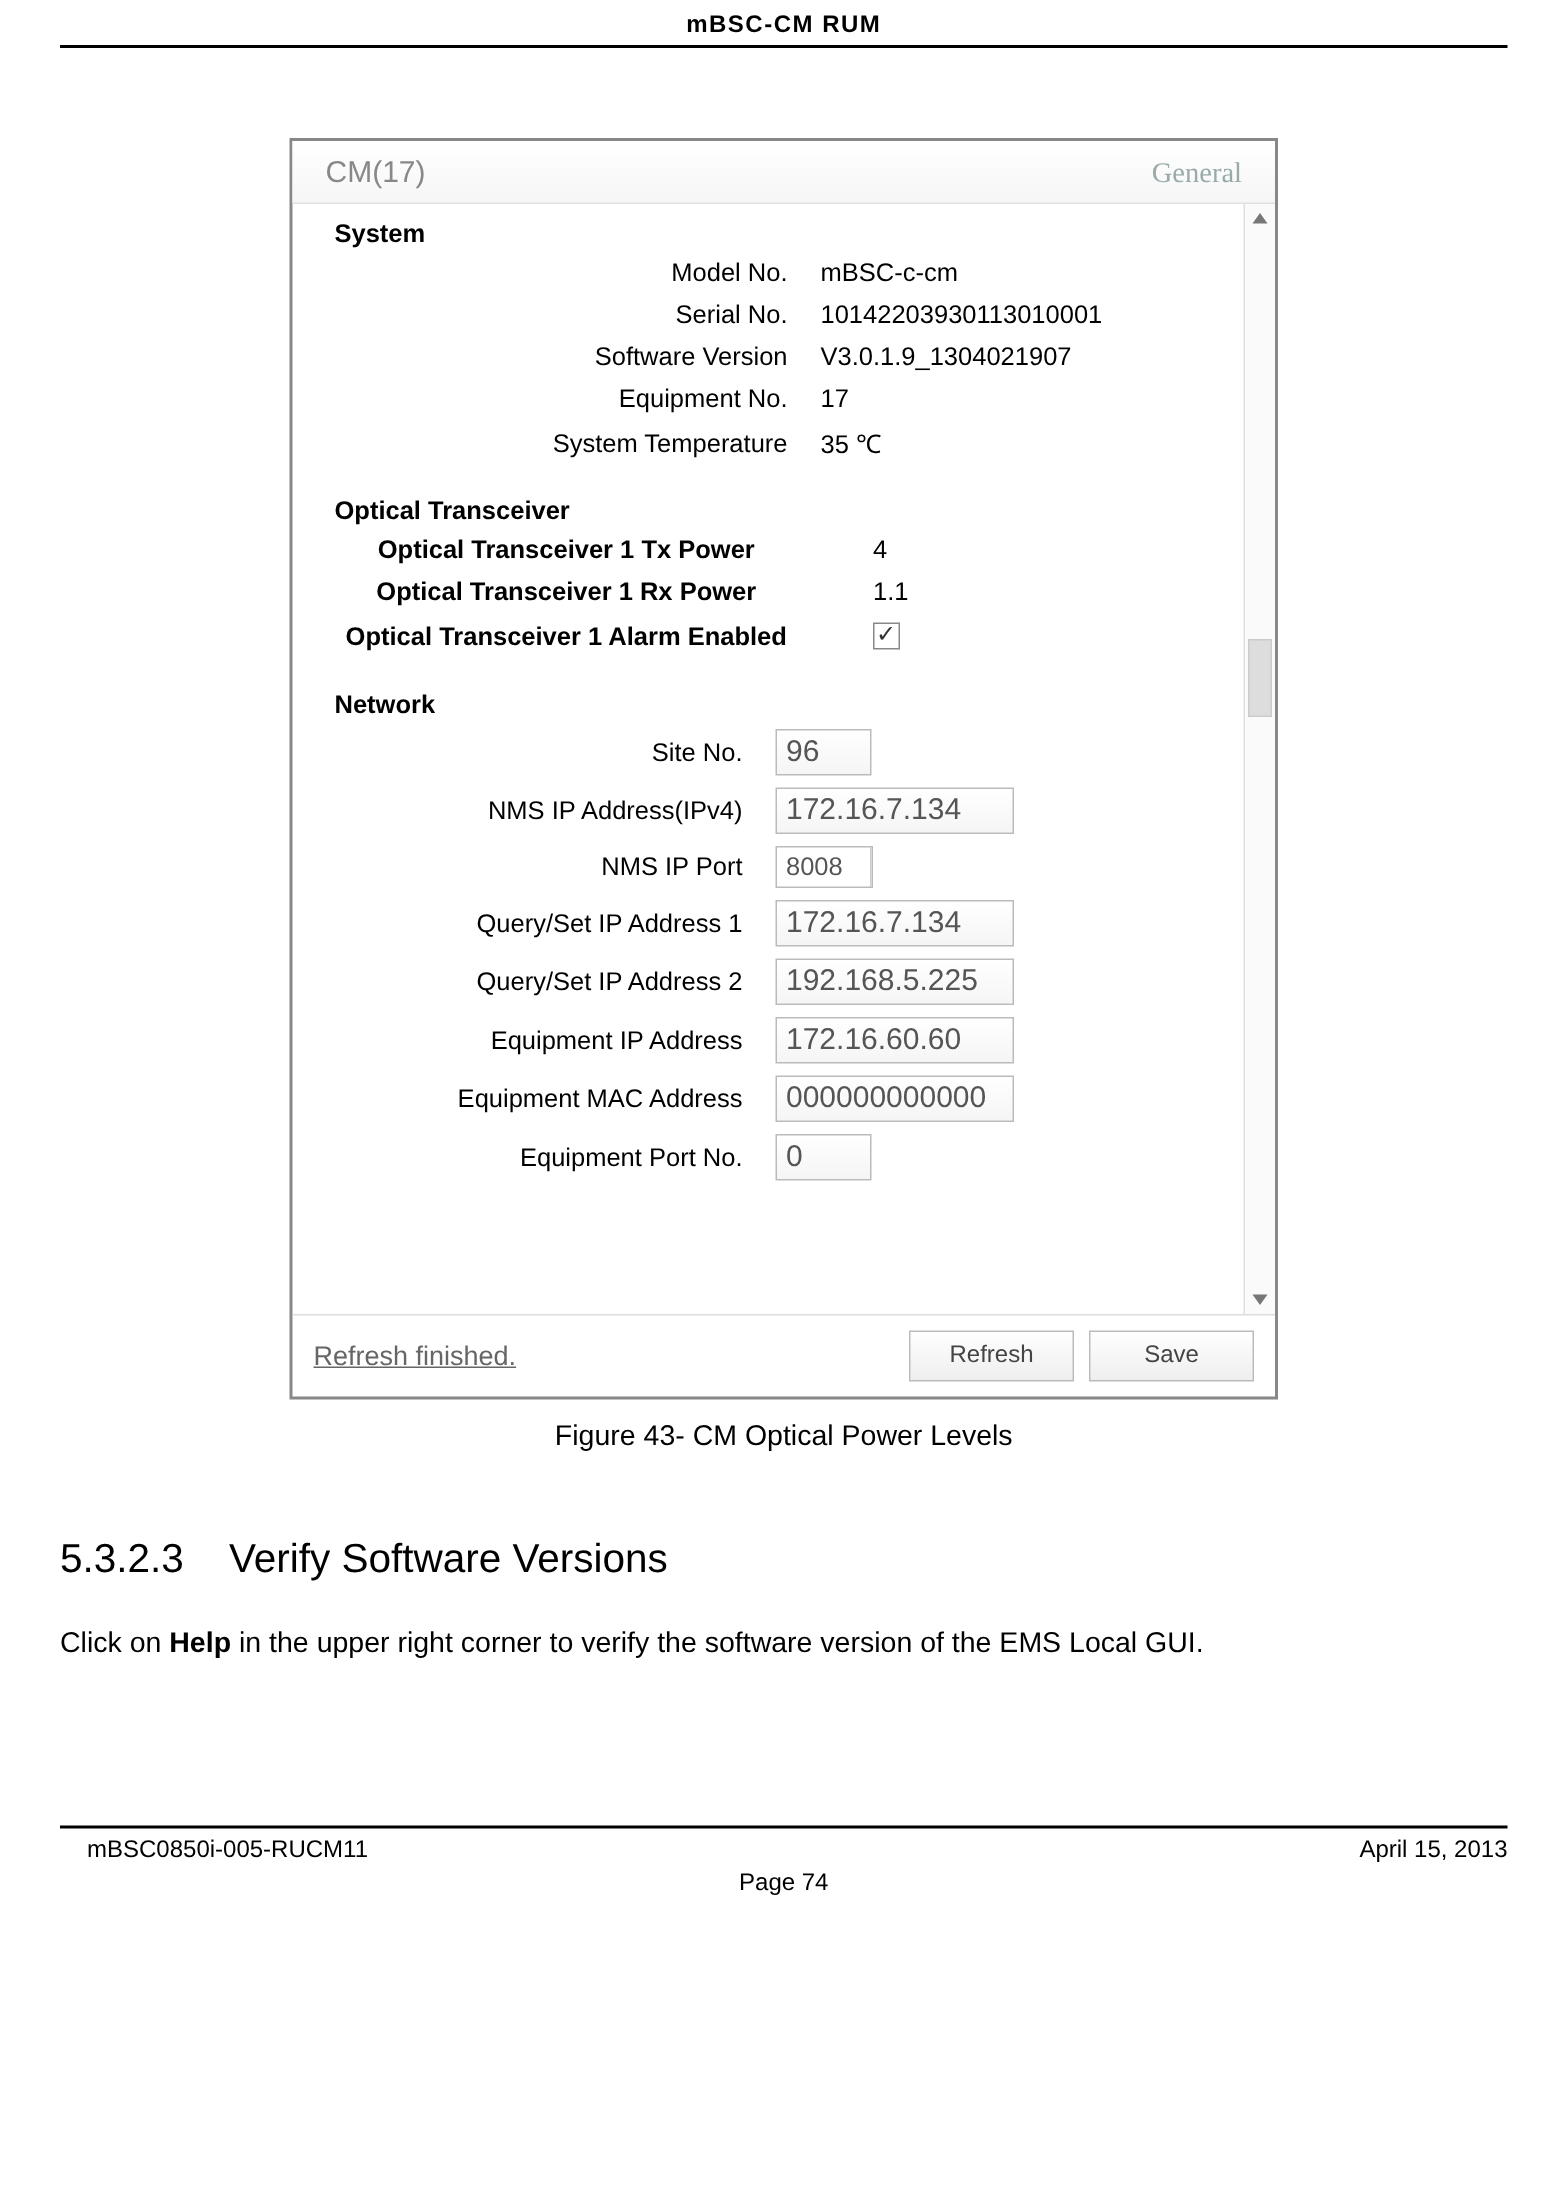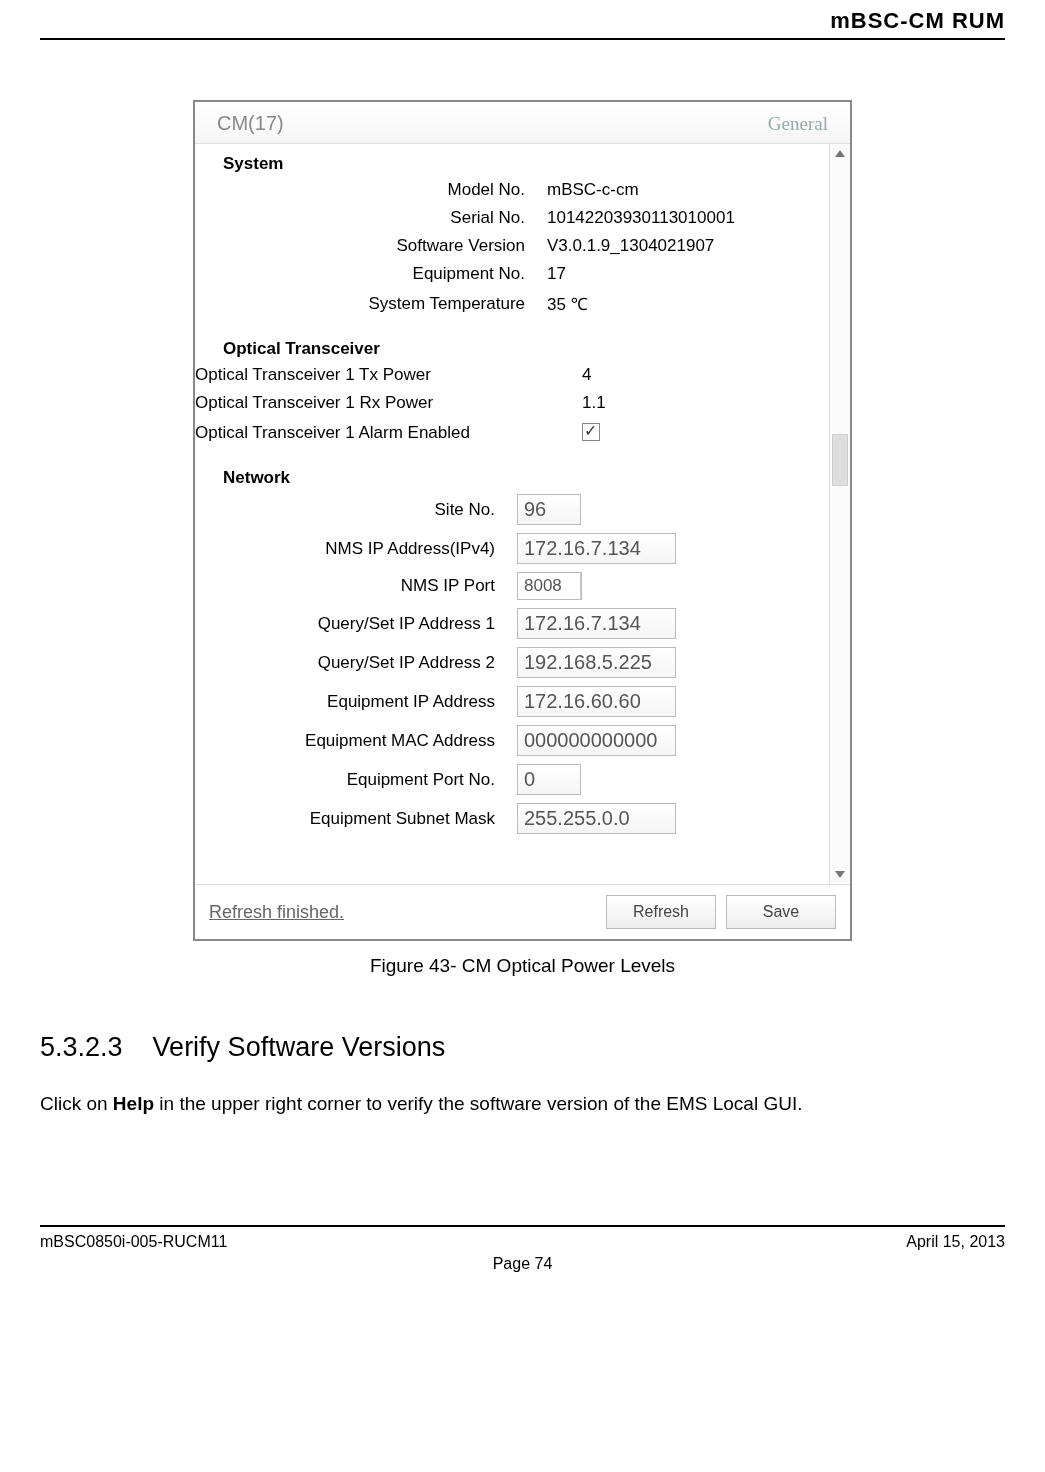--- a/index.html
+++ b/index.html
@@ -9,24 +9,24 @@
     background: #fff;
     color: #000;
     width: 1045px;
   }
   .page {
     padding: 0 40px 20px 40px;
     box-sizing: border-box;
   }
   .doc-header {
     border-bottom: 2px solid #000;
-    text-align: right;
+    text-align: center;
     padding: 8px 0 4px 0;
     font-weight: bold;
-    font-size: 22px;
+    font-size: 16px;
     letter-spacing: 1px;
   }
   .screenshot {
     width: 655px;
     margin: 60px auto 0 auto;
     border: 2px solid #888;
     background: #fff;
     font-size: 17px;
   }
   .title-bar {
@@ -88,22 +88,23 @@
     align-items: center;
     padding: 4px 0;
   }
   .row .label {
     width: 330px;
     text-align: right;
     padding-right: 22px;
   }
   .row .label-wide {
     width: 365px;
-    text-align: left;
+    text-align: center;
     padding-right: 22px;
+    font-weight: bold;
   }
   .row .value {
     flex: 1;
   }
   input[type="text"] {
     font-size: 20px;
     padding: 3px 6px;
     border: 1px solid #bbb;
     background: linear-gradient(#fff,#f5f5f5);
     color: #555;
@@ -204,21 +205,21 @@
     margin-top: 30px;
   }
   .doc-footer {
     border-top: 2px solid #000;
     margin-top: 110px;
     font-size: 16px;
     position: relative;
     padding-top: 6px;
     height: 50px;
   }
-  .doc-footer .left { position: absolute; left: 0; }
+  .doc-footer .left { position: absolute; left: 18px; }
   .doc-footer .right { position: absolute; right: 0; }
   .doc-footer .center { text-align: center; padding-top: 22px; }
 </style>
 </head>
 <body>
 
 <div class="page">
   <div class="doc-header">mBSC-CM   RUM</div>
 
   <div class="screenshot">
@@ -301,24 +302,20 @@
             <div class="value"><input type="text" value="172.16.60.60" style=""></div>
           </div>
         <div class="row network">
             <div class="label">Equipment MAC Address</div>
             <div class="value"><input type="text" value="000000000000" style=""></div>
           </div>
         <div class="row network">
             <div class="label">Equipment Port No.</div>
             <div class="value"><input type="text" style="width: 50px;" value="0"></div>
           </div>
-        <div class="row network">
-            <div class="label">Equipment Subnet Mask</div>
-            <div class="value"><input type="text" value="255.255.0.0" style=""></div>
-          </div>
       </div>
       <div class="scrollbar">
         <div class="arrow-up"></div>
         <div class="thumb"></div>
         <div class="arrow-down"></div>
       </div>
     </div>
 
     <div class="footer-bar">
       <div class="status">Refresh finished.</div>

